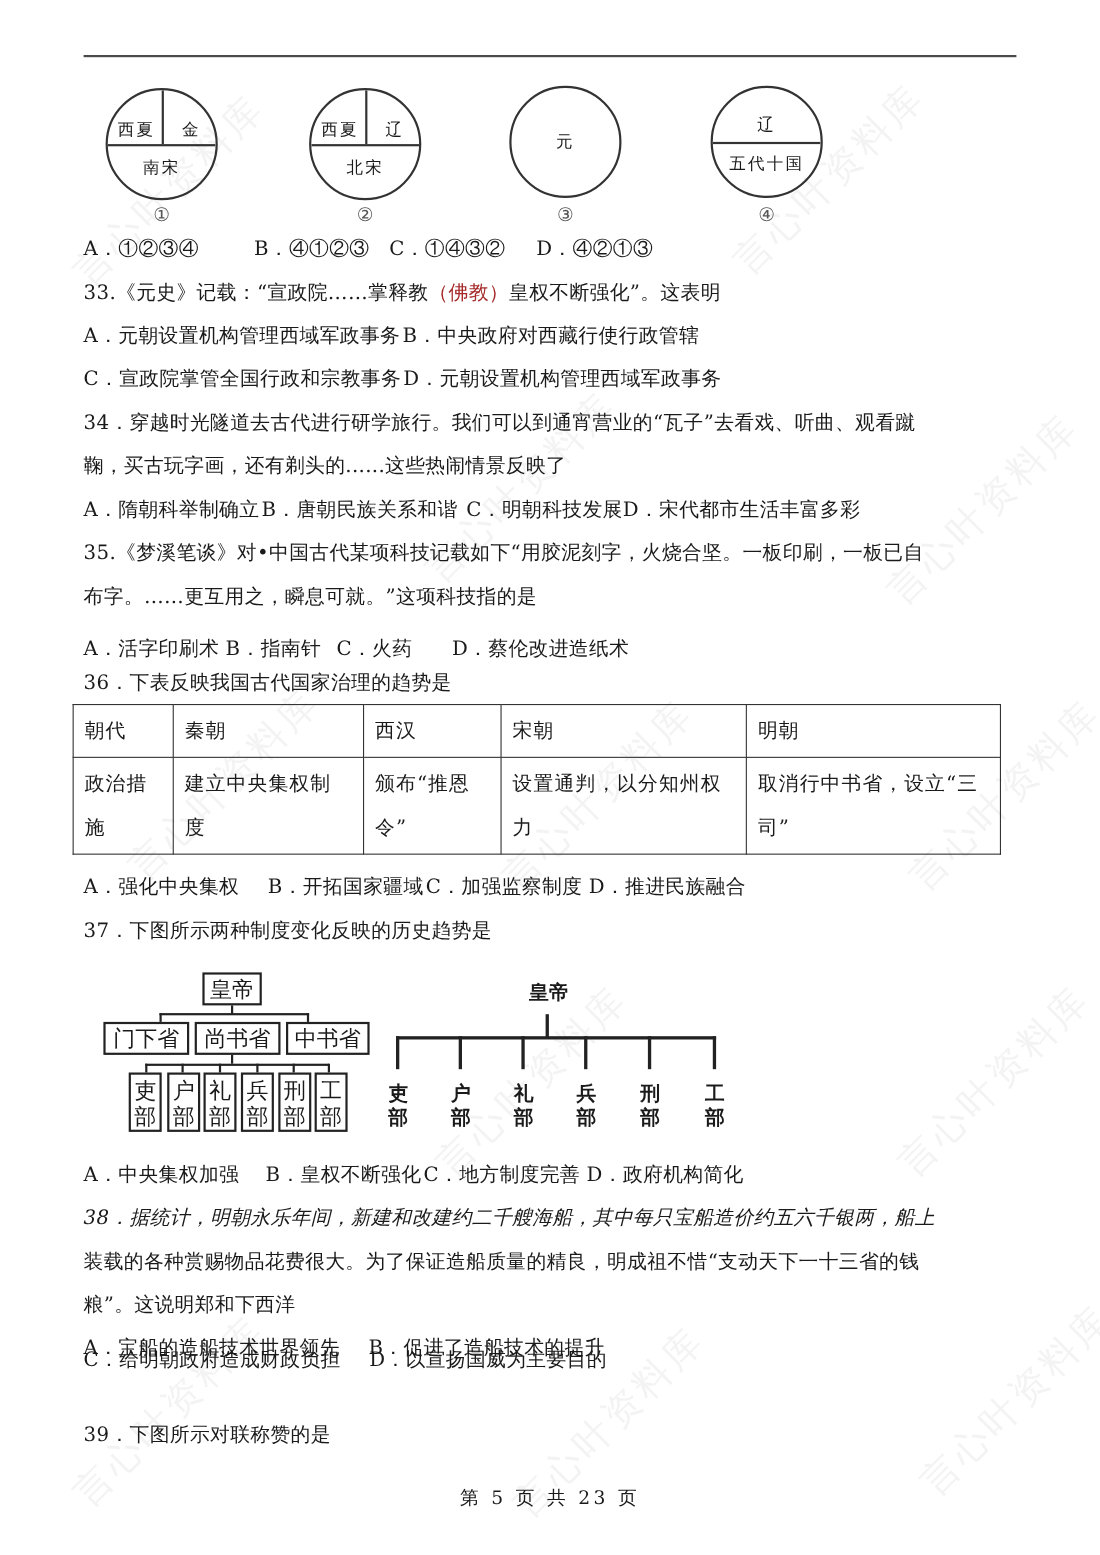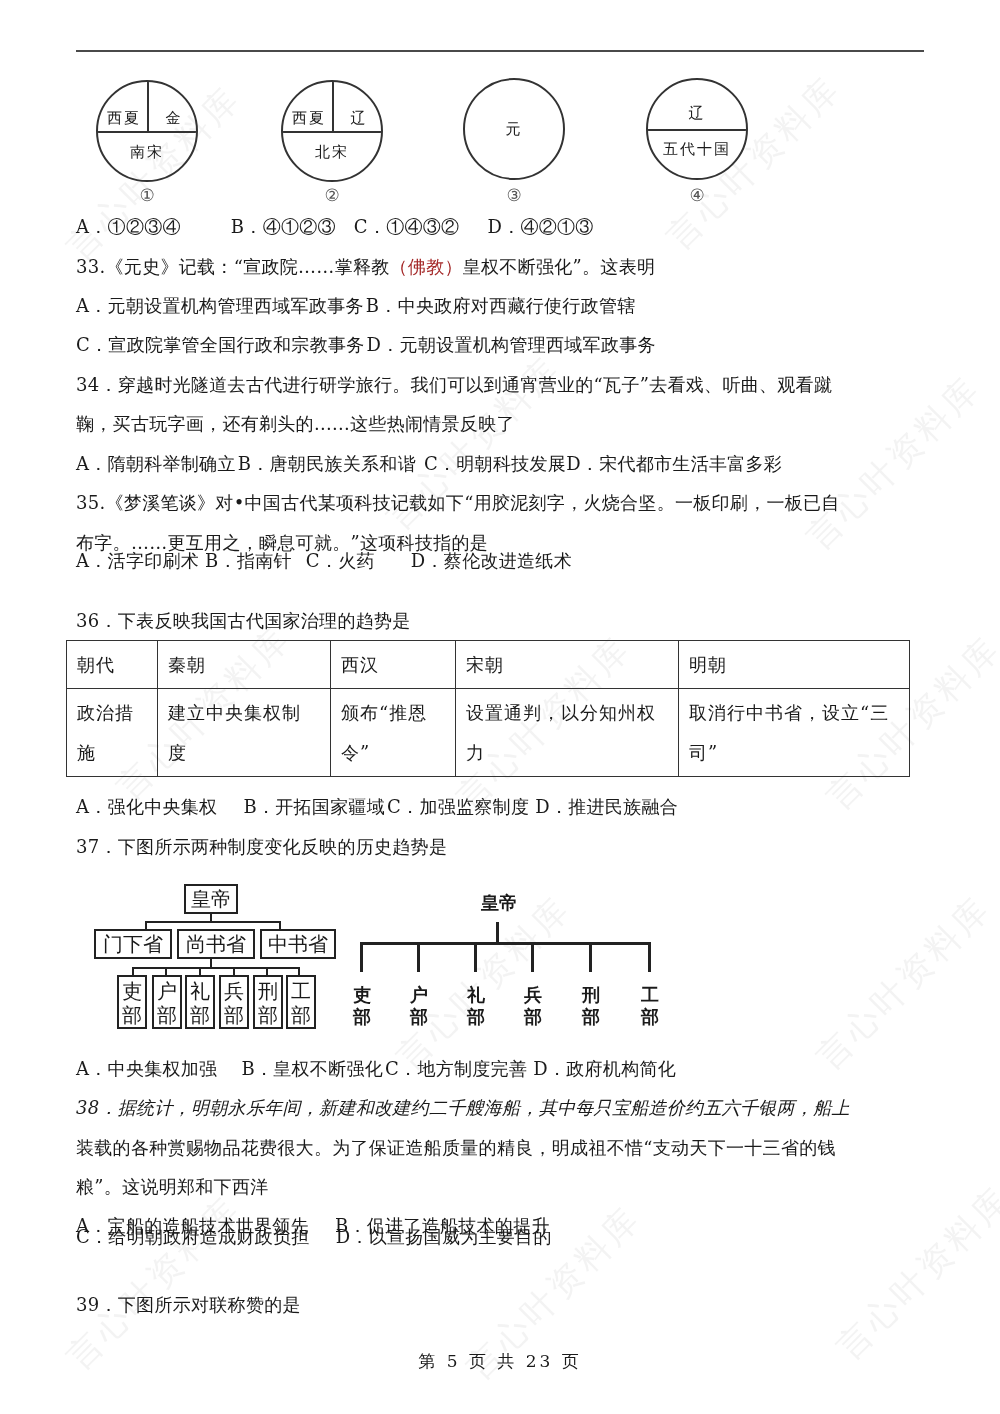--- a/index.html
+++ b/index.html
@@ -93,21 +93,21 @@
 </div>
 
 <div class="line" style="top:374px;">34．穿越时光隧道去古代进行研学旅行。我们可以到通宵营业的“瓦子”去看戏、听曲、观看蹴</div>
 <div class="line" style="top:413px;">鞠，买古玩字画，还有剃头的......这些热闹情景反映了</div>
 <div class="line" style="top:453px;">
   <span class="opt">A．隋朝科举制确立</span><span class="opt" style="margin-left:2px;">B．唐朝民族关系和谐</span><span class="opt" style="margin-left:8px;">C．明朝科技发展</span><span class="opt" style="">D．宋代都市生活丰富多彩</span>
 </div>
 
 <div class="line" style="top:492px;">35.《梦溪笔谈》对•中国古代某项科技记载如下“用胶泥刻字，火烧合坚。一板印刷，一板已自</div>
 <div class="line" style="top:532px;">布字。……更互用之，瞬息可就。”这项科技指的是</div>
-<div class="line" style="top:550px;">
+<div class="line" style="top:579px;">
   <span class="opt">A．活字印刷术</span><span class="opt" style="margin-left:6px;">B．指南针</span><span class="opt" style="margin-left:14px;">C．火药</span><span class="opt" style="margin-left:36px;">D．蔡伦改进造纸术</span>
 </div>
 
 <div class="line" style="top:610px;">36．下表反映我国古代国家治理的趋势是</div>
 <table class="tb">
   <tbody>
       <tr style="height:48px;">
     <td style="width:70px;">朝代</td>
     <td style="width:152px;">秦朝</td>
     <td style="width:104px;">西汉</td>

